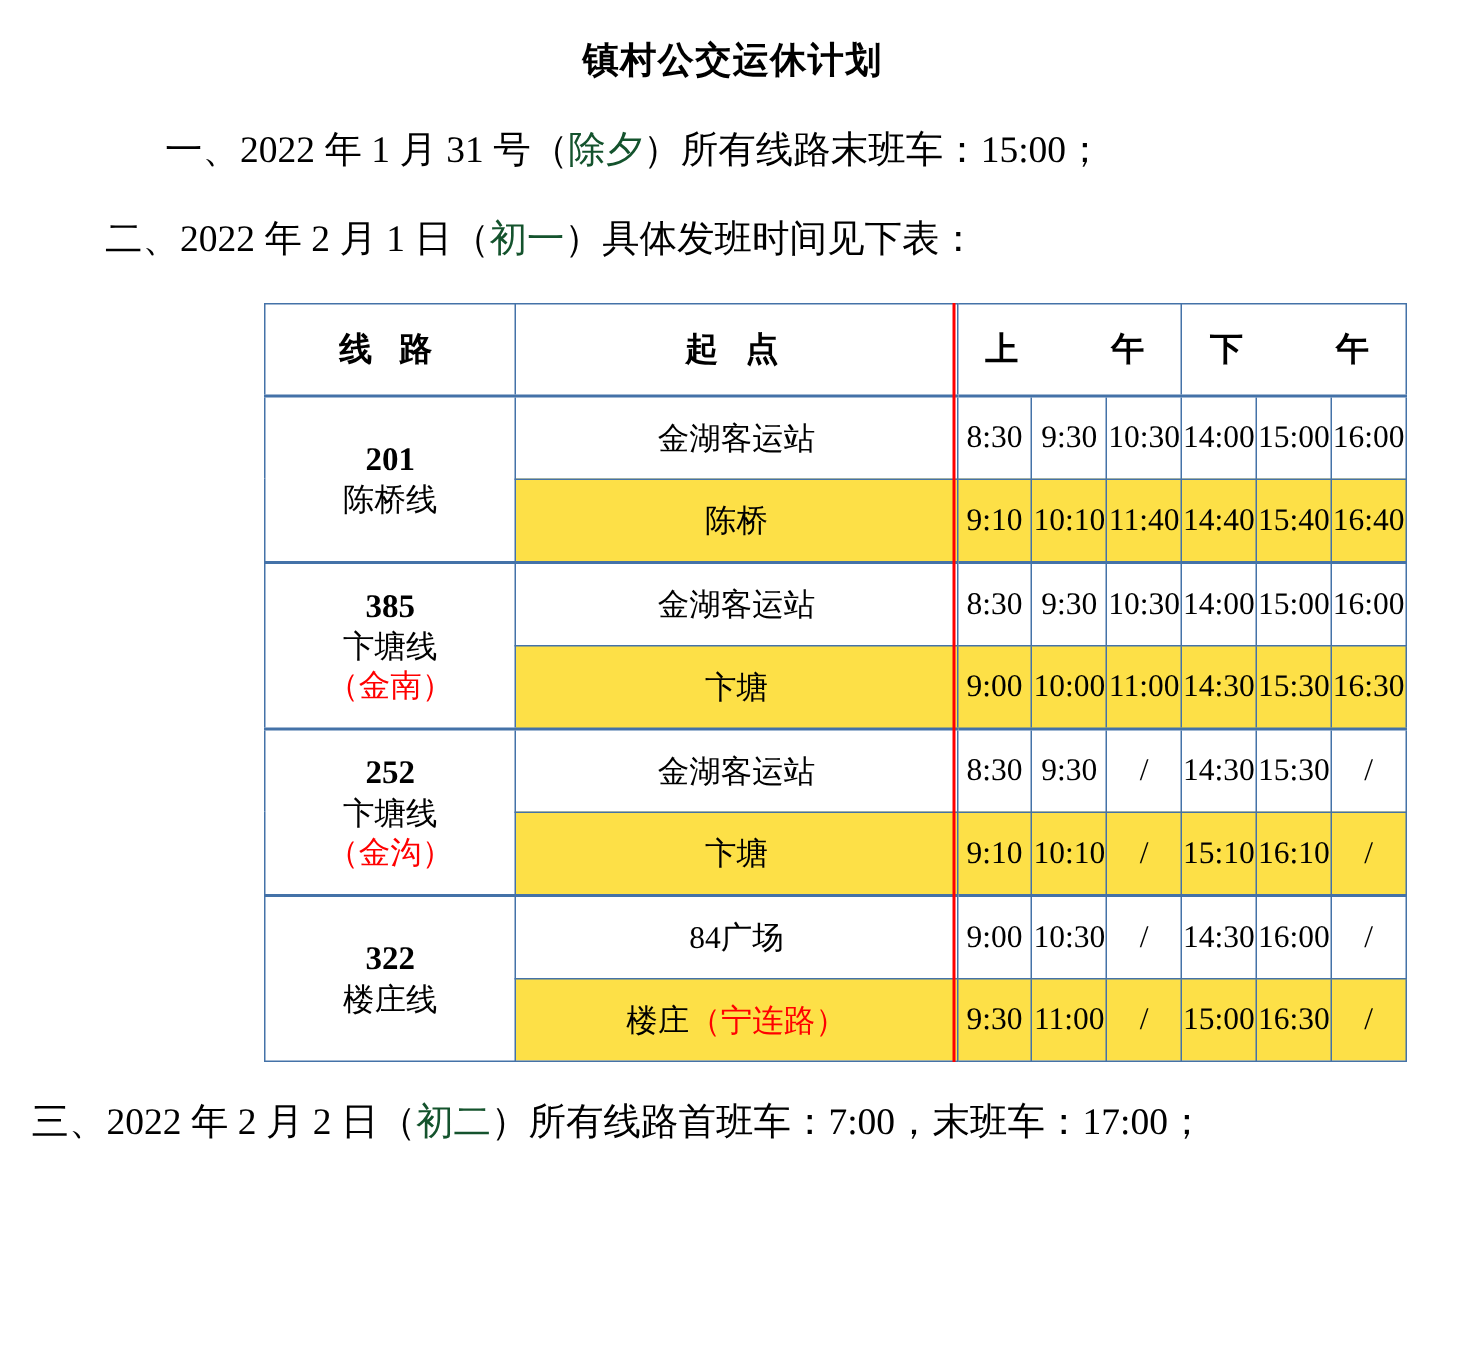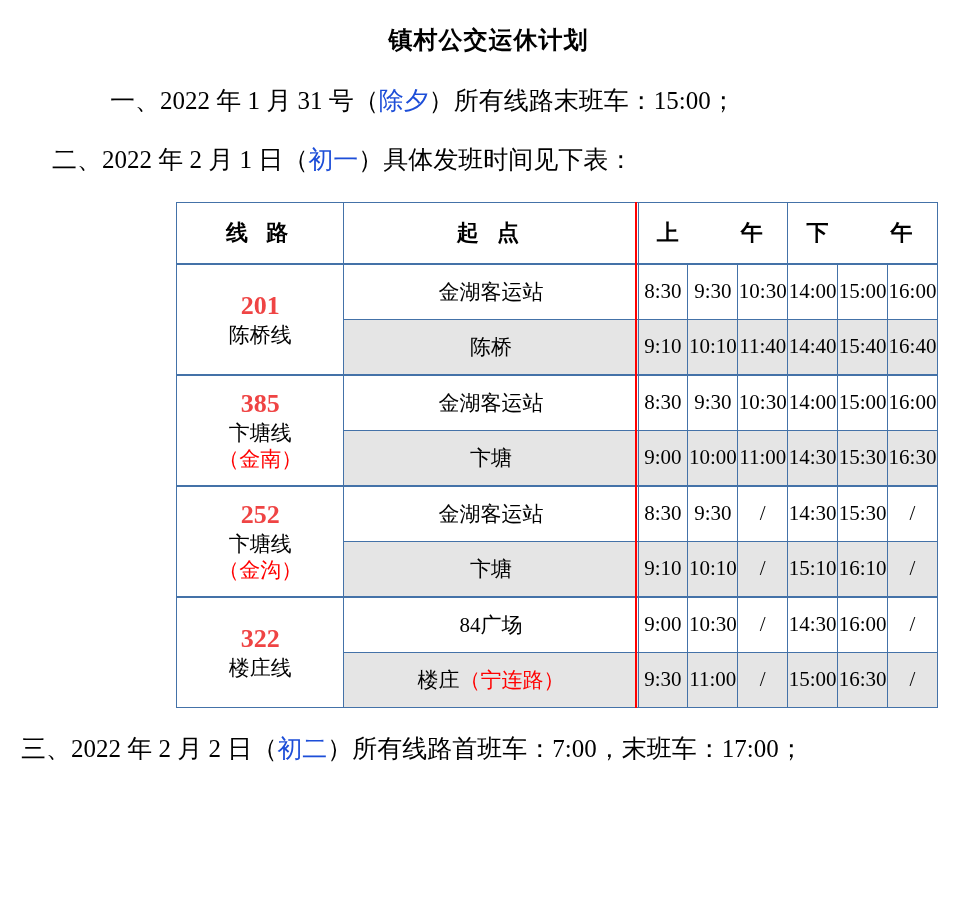--- a/index.html
+++ b/index.html
@@ -29,24 +29,24 @@
     margin-top: 24px;
     margin-bottom: 0;
   }
   .para {
     font-size: 25px;
     line-height: 1.55;
     margin: 0;
     padding: 0 40px;
   }
   .p1 { margin-top: 26px; text-indent: 0px; padding-left: 110px; }
-  .p2 { margin-top: 20px; padding-left: 52px; }
+  .p2 { margin-top: 20px; padding-left: 70px; }
   .p3 { margin-top: 22px; padding-left: 21px; }
   .p4 { margin-top: 18px; padding-left: 120px; }
-  .red { color: #1d4ed8; }
+  .red { color: #14532d; }
 
   .table-wrap {
     margin: 22px auto 0 auto;
     width: 625px;
     position: relative;
   }
   table.schedule {
     border-collapse: collapse;
     width: 762px;
     table-layout: fixed;
@@ -64,29 +64,29 @@
     font-family: "Liberation Sans", "DejaVu Sans", sans-serif;
     font-weight: bold;
     font-size: 22px;
     letter-spacing: 6px;
     height: 60px;
   }
   .col-line { width: 94px; }
   .col-start { width: 166px; }
   .col-time { width: 84px; }
 
-  td.shaded { background: #e5e5e5; }
+  td.shaded { background: #fde047; }
   td.route-cell {
     line-height: 1.25;
     font-size: 20px;
   }
   td.route-cell .num {
-    color: #ef4444;
+    color: #000000;
     font-weight: bold;
-    font-size: 26px;
+    font-size: 22px;
     display: block;
   }
   td.route-cell .nm { display: block; }
   td.route-cell .sub { display: block; color: #ff0000; }
   .divider {
     position: absolute;
     top: 0;
     bottom: 0;
     width: 2px;
     background: #ff0000;

